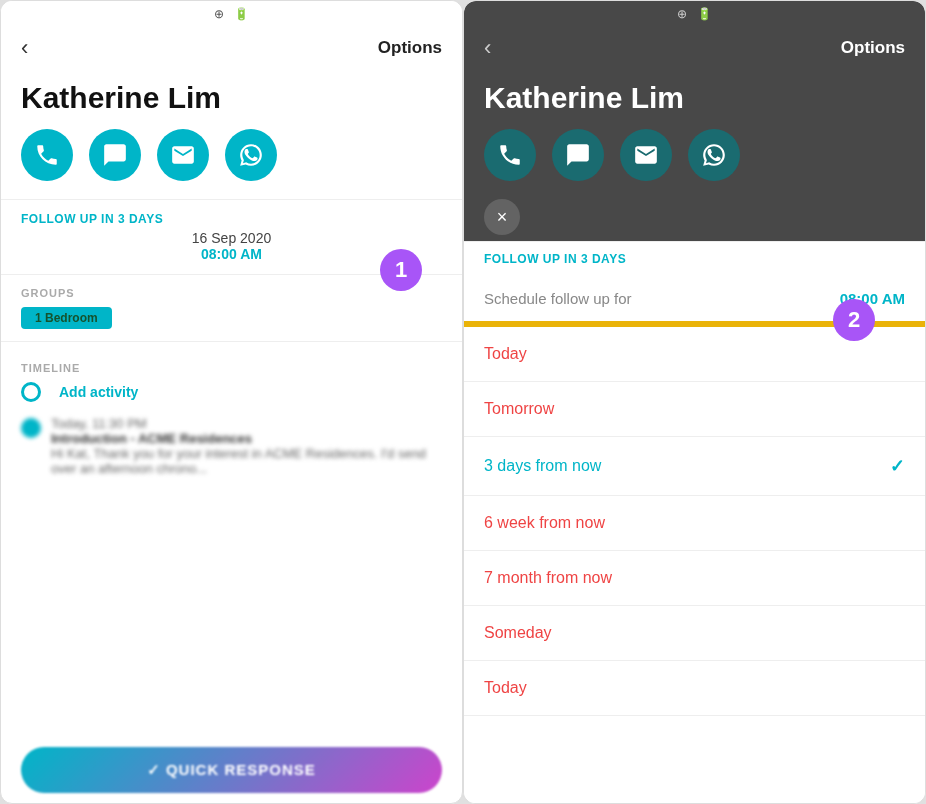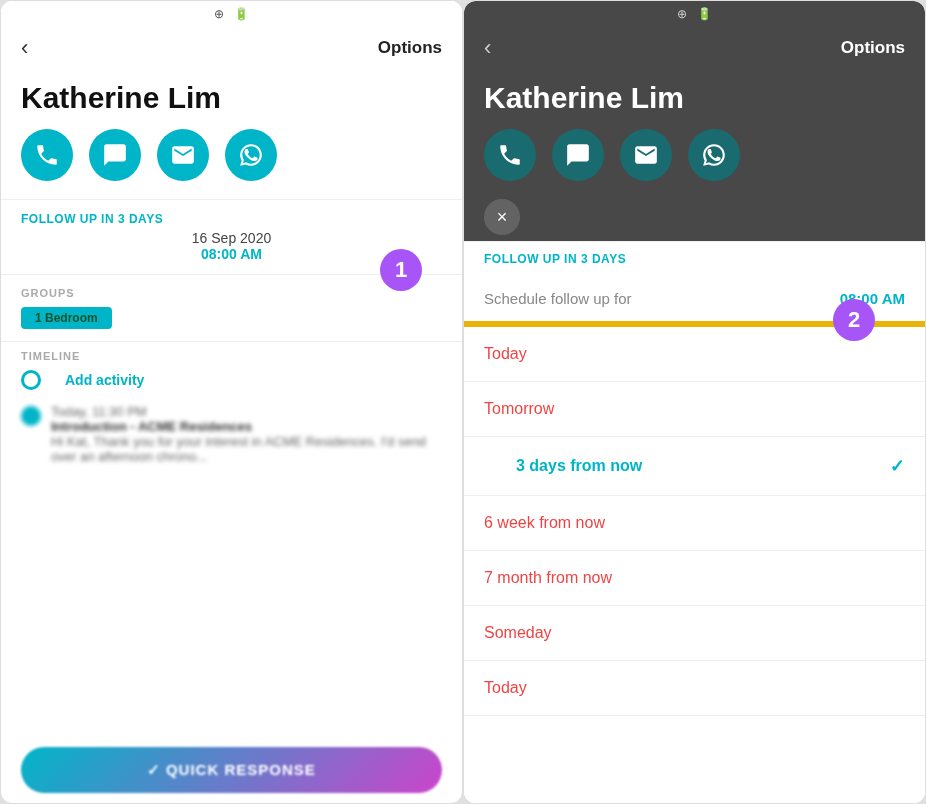--- a/index.html
+++ b/index.html
@@ -151,28 +151,28 @@
       border-radius: 4px;
       display: inline-block;
     }
     .notes-text {
       font-size: 13px;
       color: #555;
       line-height: 1.5;
       filter: blur(2px);
     }
     .timeline-section {
-      padding: 8px 20px;
+      padding: 20px 20px;
       border-top: 1px solid #eee;
       flex: 1;
     }
     .add-activity {
       display: flex;
       align-items: center;
-      gap: 24px;
+      gap: 18px;
       margin-bottom: 14px;
     }
     .timeline-dot {
       width: 20px;
       height: 20px;
       border-radius: 50%;
       border: 3px solid #00b5c8;
       background: white;
     }
     .add-activity-text {
@@ -334,22 +334,21 @@
       padding: 18px 20px;
       border-bottom: 1px solid #eee;
       cursor: pointer;
     }
     .menu-item-text {
       font-size: 16px;
       color: #ef4444;
     }
     .menu-item-text.selected {
       color: #00b5c8;
-      font-weight: 700;
-      margin-left: 32px;
+      font-weight: 400;
     }
     .check-icon {
       color: #00b5c8;
       font-size: 18px;
       font-weight: 700;
     }
     .badge-2 {
       width: 42px;
       height: 42px;
       background: #a855f7;

